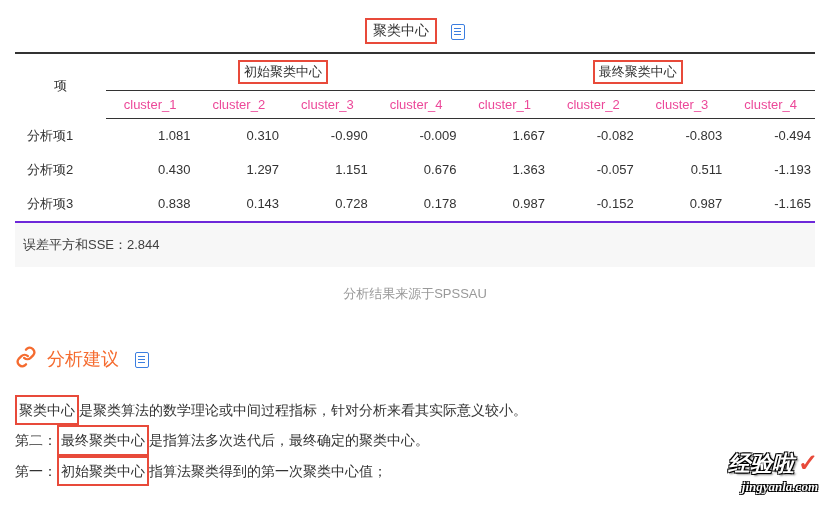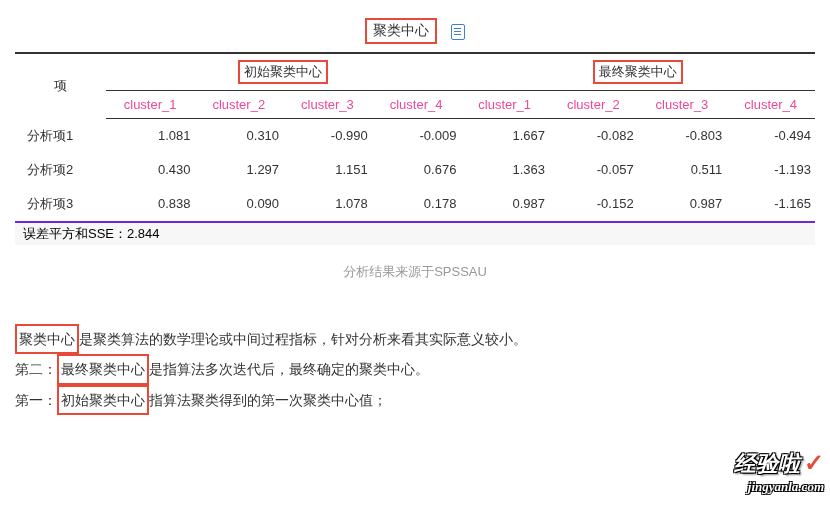--- a/index.html
+++ b/index.html
@@ -46,23 +46,23 @@
     .group-header-text {
       display: inline-block;
       padding: 1px 4px;
       border: 2px solid #e84a3a;
     }
     .sub-th { color: #ec4899; }
     .data-row td { padding: 8px 4px; text-align: right; }
     .data-row td:first-child { text-align: left; padding-left: 12px; }
     .bottom-border { border-bottom: 2px solid #6d28d9; }
     .sse-row {
-      padding: 2px 8px;
-      font-size: 13px;
-      color: #000000;
+      padding: 13px 8px;
+      font-size: 13px;
+      color: #404040;
       background: #f7f7f7;
     }
     .source-text {
       text-align: center;
       color: #999;
       font-size: 13px;
       padding: 18px 0;
     }
     .advice-section {
       margin-top: 25px;
@@ -89,21 +89,21 @@
       line-height: 1.9;
       font-size: 14px;
     }
     .hl {
       border: 2px solid #e84a3a;
       padding: 0 2px;
       display: inline-block;
     }
     .watermark {
       position: absolute;
-      right: 6px;
+      right: 12px;
       bottom: 10px;
       text-align: right;
     }
     .wm-main {
       font-size: 22px;
       font-weight: bold;
       font-style: italic;
       color: #fff;
       text-shadow: -1px -1px 0 #000, 1px -1px 0 #000, -1px 1px 0 #000, 1px 1px 0 #000, 2px 2px 2px rgba(0,0,0,0.5);
       display: inline-block;
@@ -189,35 +189,45 @@
       <td>1.151</td>
       <td>0.676</td>
       <td>1.363</td>
       <td>-0.057</td>
       <td>0.511</td>
       <td>-1.193</td>
     </tr>
     <tr class="data-row bottom-border">
       <td>分析项3</td>
       <td>0.838</td>
-      <td>0.090</td>
-      <td>1.078</td>
+      <td>0.143</td>
+      <td>0.728</td>
       <td>0.178</td>
       <td>0.987</td>
       <td>-0.152</td>
       <td>0.987</td>
       <td>-1.165</td>
     </tr>
   </tbody>
 </table>
 <div class="sse-row">误差平方和SSE：2.844</div>
 
 <div class="source-text">分析结果来源于SPSSAU</div>
 
 <div class="advice-section">
+  <div class="advice-title">
+    <span class="link-icon">
+      <svg width="22" height="22" viewBox="0 0 24 24" fill="none" stroke="#f56b2f" stroke-width="2.5" stroke-linecap="round">
+        <path d="M10 13a5 5 0 0 0 7 0l3-3a5 5 0 0 0-7-7l-1 1"></path>
+        <path d="M14 11a5 5 0 0 0-7 0l-3 3a5 5 0 0 0 7 7l1-1"></path>
+      </svg>
+    </span>
+    <span class="advice-title-text">分析建议</span>
+    <span class="advice-icon"><span class="doc-icon"></span></span>
+  </div>
   <div class="advice-content">
     <div>
       <span class="hl">聚类中心</span><span>是聚类算法的数学理论或中间过程指标，针对分析来看其实际意义较小。</span>
     </div>
     <div>
       <span>第二：</span><span class="hl">最终聚类中心</span><span>是指算法多次迭代后，最终确定的聚类中心。</span>
     </div>
     <div>
       <span>第一：</span><span class="hl">初始聚类中心</span><span>指算法聚类得到的第一次聚类中心值；</span>
     </div>

